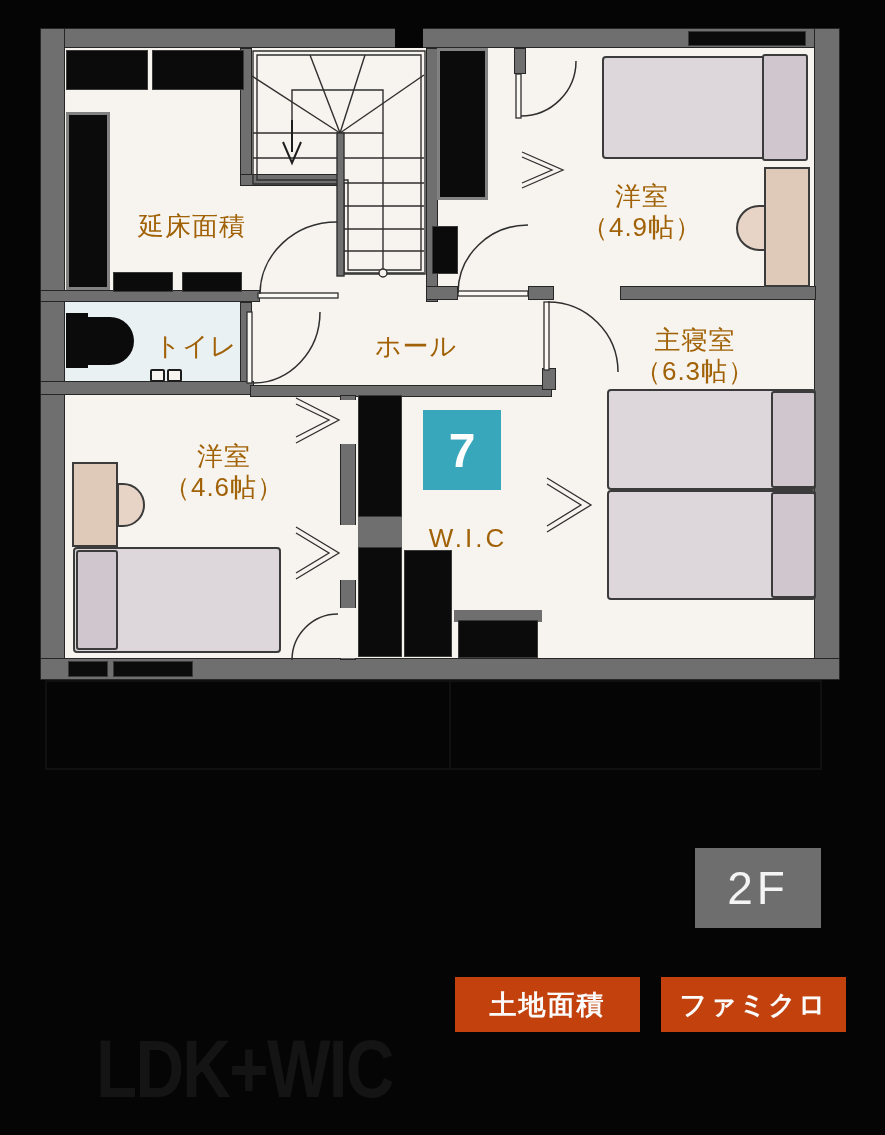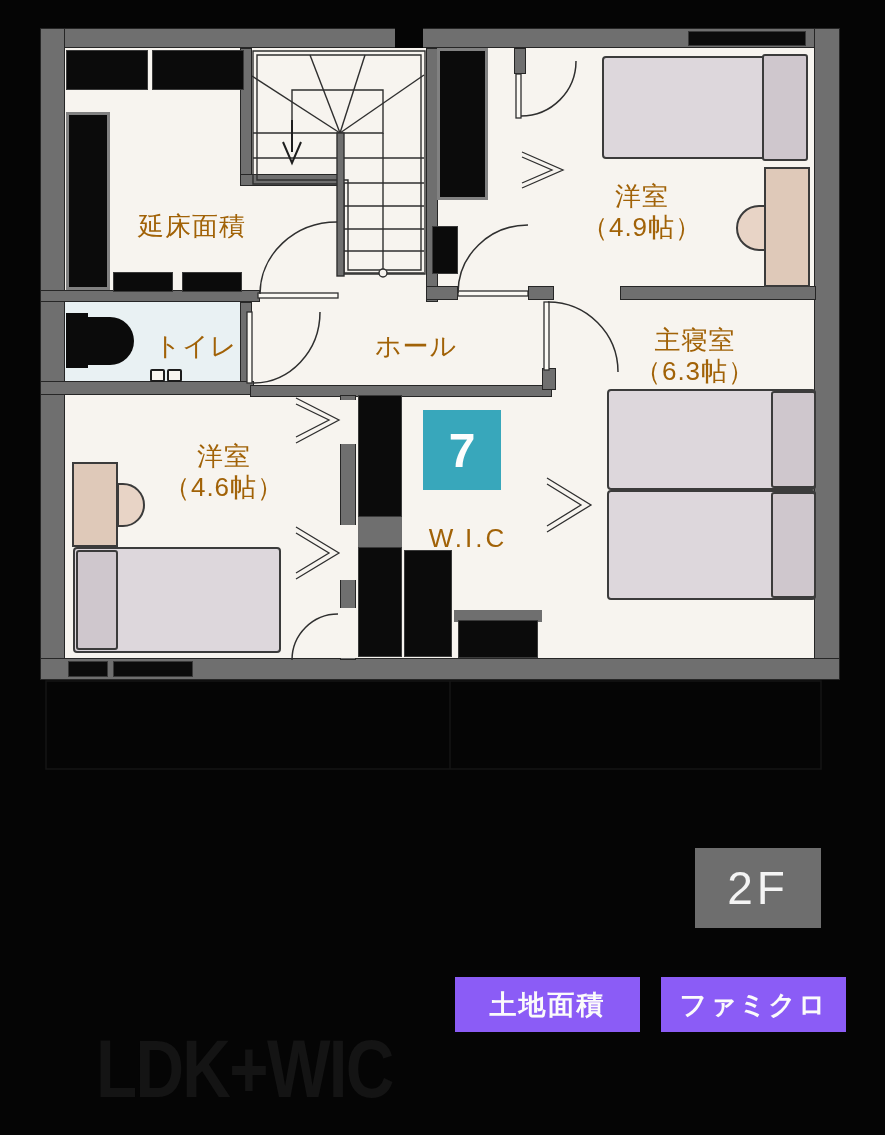--- a/index.html
+++ b/index.html
@@ -22,21 +22,21 @@
   .bowl{background:#0b0b0b;border-radius:0 26px 26px 0;}
   .paper{background:#f7f4ef;border:2px solid #1c1c1c;border-radius:2px;}
   .rlabel{position:absolute;transform:translate(-50%,-50%);text-align:center;
           font-size:26px;color:#a16207;letter-spacing:1px;line-height:31px;
           white-space:nowrap;font-weight:500;}
   .rlabel span{display:block;}
   .badge7{background:#38a7bb;color:#fdfdfd;display:flex;align-items:center;justify-content:center;
           font-size:48px;font-weight:600;}
   .floorbadge{background:#6e6e6e;color:#f4f4f4;display:flex;align-items:center;justify-content:center;
           font-size:46px;font-weight:500;letter-spacing:4px;}
-  .areabadge{background:#8b5cf6;color:#fbfbfb;display:flex;align-items:center;justify-content:center;
+  .areabadge{background:#c2410c;color:#fbfbfb;display:flex;align-items:center;justify-content:center;
           font-size:27px;font-weight:700;letter-spacing:2px;}
   .watermark{color:#141414;font-size:82px;font-weight:700;letter-spacing:-2px;
           transform:scaleX(0.82);transform-origin:left center;white-space:nowrap;}
   svg.overlay{position:absolute;left:0;top:0;pointer-events:none;}
 </style>
 </head>
 <body>
 
 <div id="stage">
 

